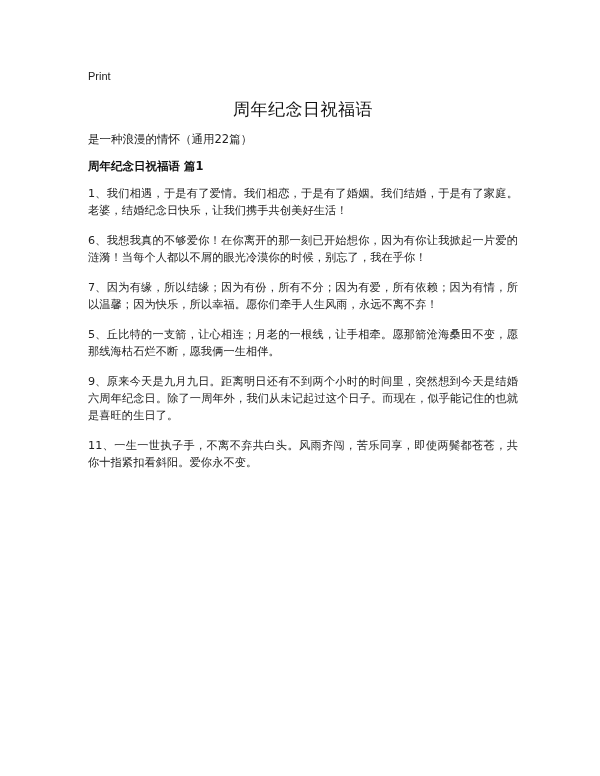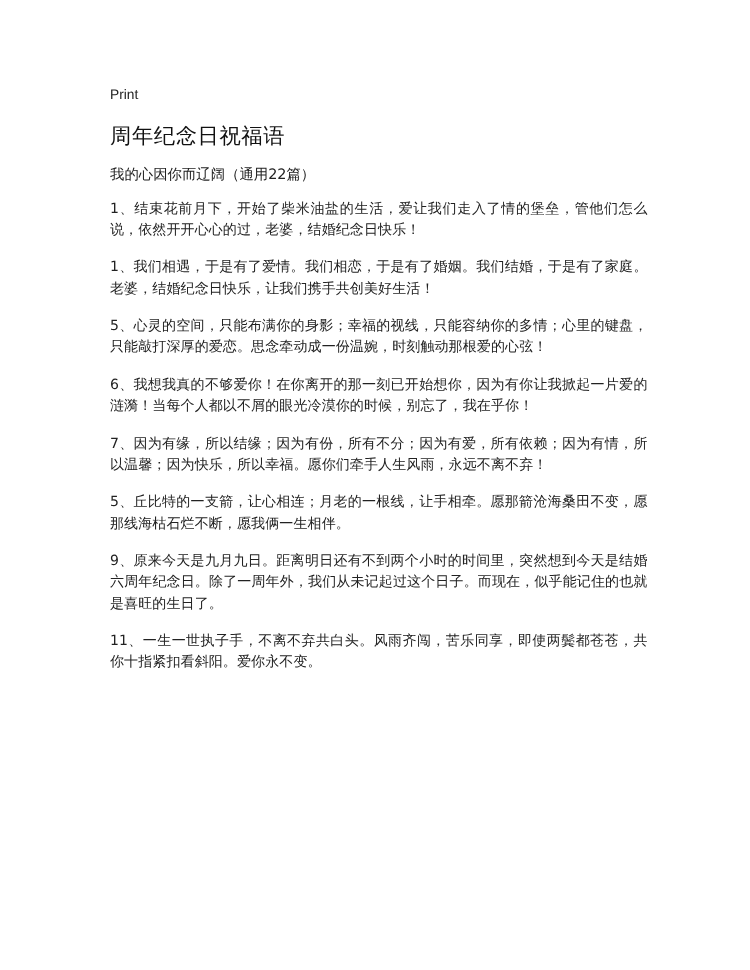--- a/index.html
+++ b/index.html
@@ -22,20 +22,21 @@
       width: 430px;
     }
     .print-label {
       font-family: Liberation Sans, sans-serif;
       font-size: 11px;
       color: #222;
       height: 16px;
       line-height: 16px;
     }
     .doc-title {
+      text-align: center;
       font-size: 17px;
       line-height: 22px;
       margin-top: 14px;
       color: #111;
       letter-spacing: 0.5px;
     }
     .doc-subtitle {
       font-size: 11.5px;
       line-height: 16px;
       margin-top: 11px;
@@ -59,24 +60,23 @@
       text-align: justify;
       letter-spacing: 0.1px;
     }
   </style>
 </head>
 <body>
 
 <div class="page">
   <div class="print-label">Print</div>
   <div class="doc-title">周年纪念日祝福语</div>
-  <div class="doc-subtitle">我的心因你而辽阔（通用22篇）</div>
+  <div class="doc-subtitle">是一种浪漫的情怀（通用22篇）</div>
+  <div class="section-heading">周年纪念日祝福语 篇1</div>
   <div class="items">
-    <p class="item">1、结束花前月下，开始了柴米油盐的生活，爱让我们走入了情的堡垒，管他们怎么说，依然开开心心的过，老婆，结婚纪念日快乐！</p>
     <p class="item">1、我们相遇，于是有了爱情。我们相恋，于是有了婚姻。我们结婚，于是有了家庭。老婆，结婚纪念日快乐，让我们携手共创美好生活！</p>
-    <p class="item">5、心灵的空间，只能布满你的身影；幸福的视线，只能容纳你的多情；心里的键盘，只能敲打深厚的爱恋。思念牵动成一份温婉，时刻触动那根爱的心弦！</p>
     <p class="item">6、我想我真的不够爱你！在你离开的那一刻已开始想你，因为有你让我掀起一片爱的涟漪！当每个人都以不屑的眼光冷漠你的时候，别忘了，我在乎你！</p>
     <p class="item">7、因为有缘，所以结缘；因为有份，所有不分；因为有爱，所有依赖；因为有情，所以温馨；因为快乐，所以幸福。愿你们牵手人生风雨，永远不离不弃！</p>
     <p class="item">5、丘比特的一支箭，让心相连；月老的一根线，让手相牵。愿那箭沧海桑田不变，愿那线海枯石烂不断，愿我俩一生相伴。</p>
     <p class="item">9、原来今天是九月九日。距离明日还有不到两个小时的时间里，突然想到今天是结婚六周年纪念日。除了一周年外，我们从未记起过这个日子。而现在，似乎能记住的也就是喜旺的生日了。</p>
     <p class="item">11、一生一世执子手，不离不弃共白头。风雨齐闯，苦乐同享，即使两鬓都苍苍，共你十指紧扣看斜阳。爱你永不变。</p>
   </div>
 </div>
 
 </body></html>

